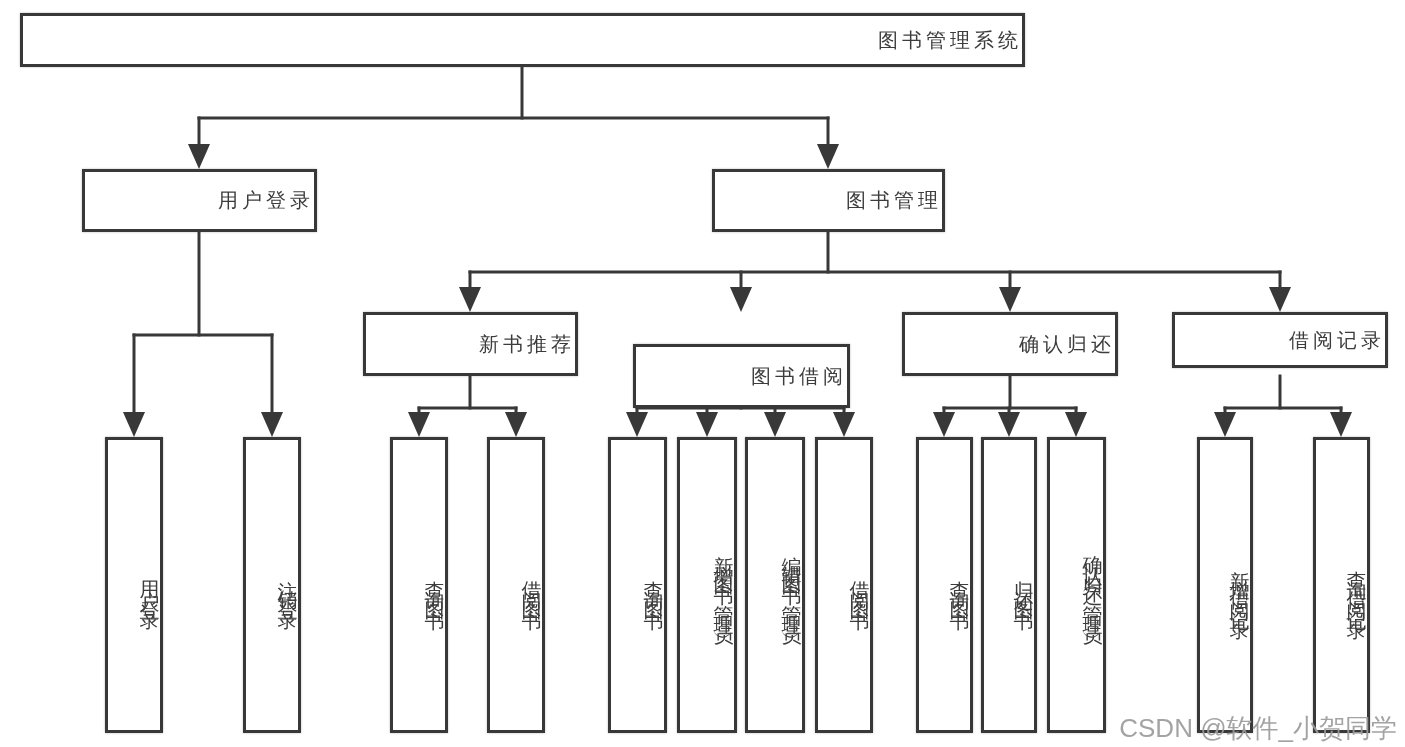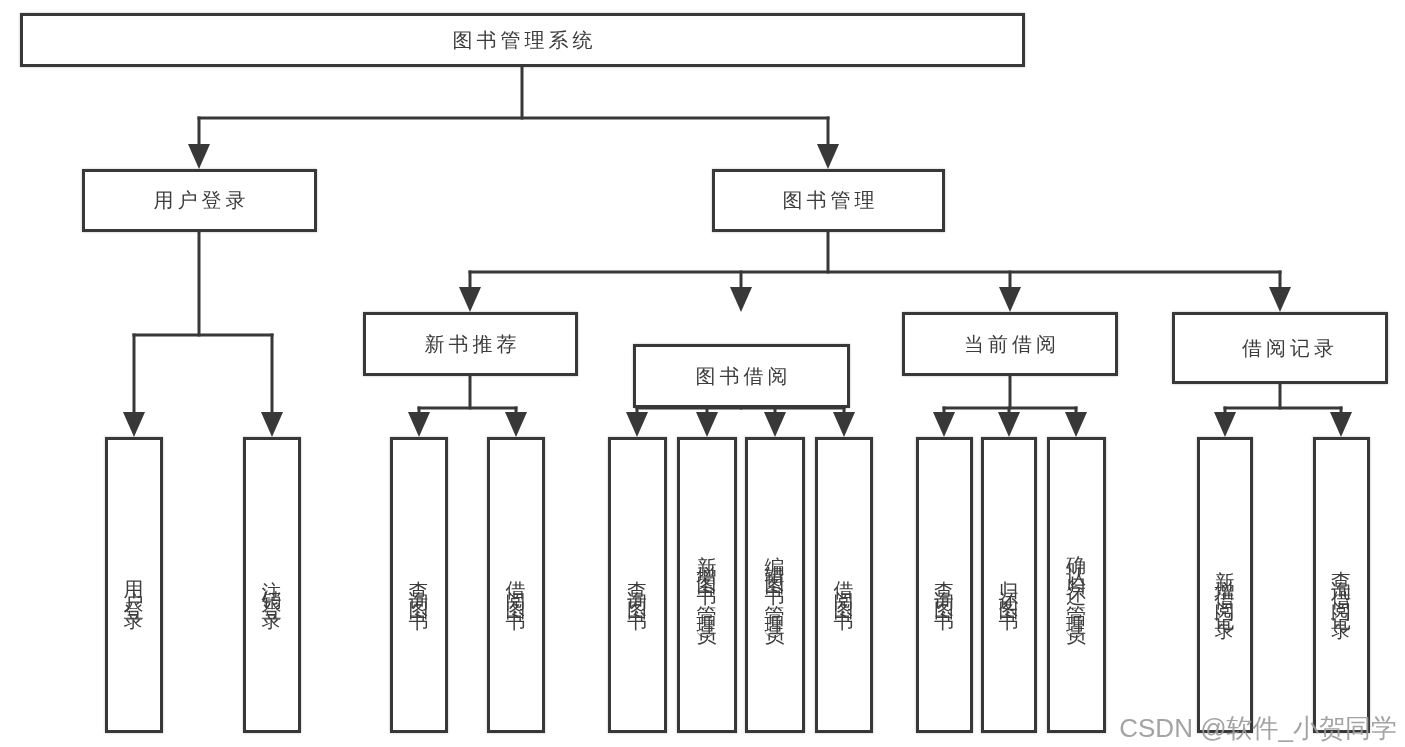--- a/index.html
+++ b/index.html
@@ -37,21 +37,21 @@
     fill: var(--line-color);
     stroke: none;
   }
   .hbox, .vbox {
     position: absolute;
     z-index: 2;
     background: var(--box-bg);
     border: 3px solid var(--line-color);
     display: flex;
     align-items: center;
-    justify-content: center;
+    justify-content: flex-end;
     box-shadow: 0 0 2px rgba(60,60,60,0.35);
   }
   .hbox span {
     font-size: 20px;
     letter-spacing: 4px;
     color: var(--text-color);
     white-space: nowrap;
     text-indent: 4px;
   }
   .vbox span {
@@ -158,23 +158,23 @@
     <span>图书管理</span>
   </div>
 
   <div class="hbox" style="left:363px; top:312px; width:215px; height:64px;">
     <span>新书推荐</span>
   </div>
   <div class="hbox" style="left:633px; top:312px; width:217px; height:64px;margin-top:32px;">
     <span>图书借阅</span>
   </div>
   <div class="hbox" style="left:902px; top:312px; width:216px; height:64px;">
-    <span>当前借阅</span>
-  </div>
-  <div class="hbox" style="left:1172px; top:312px; width:216px; height:72px;padding-left:16px;">
+    <span>确认归还</span>
+  </div>
+  <div class="hbox" style="left:1172px; top:312px; width:216px; height:56px;padding-left:16px;">
     <span>借阅记录</span>
   </div>
 
   <div class="vbox" style="left:105px; top:437px; width:58px; height:296px;">
     <span>用户登录</span>
   </div>
   <div class="vbox" style="left:243px; top:437px; width:58px; height:296px;">
     <span>注销登录</span>
   </div>
 

